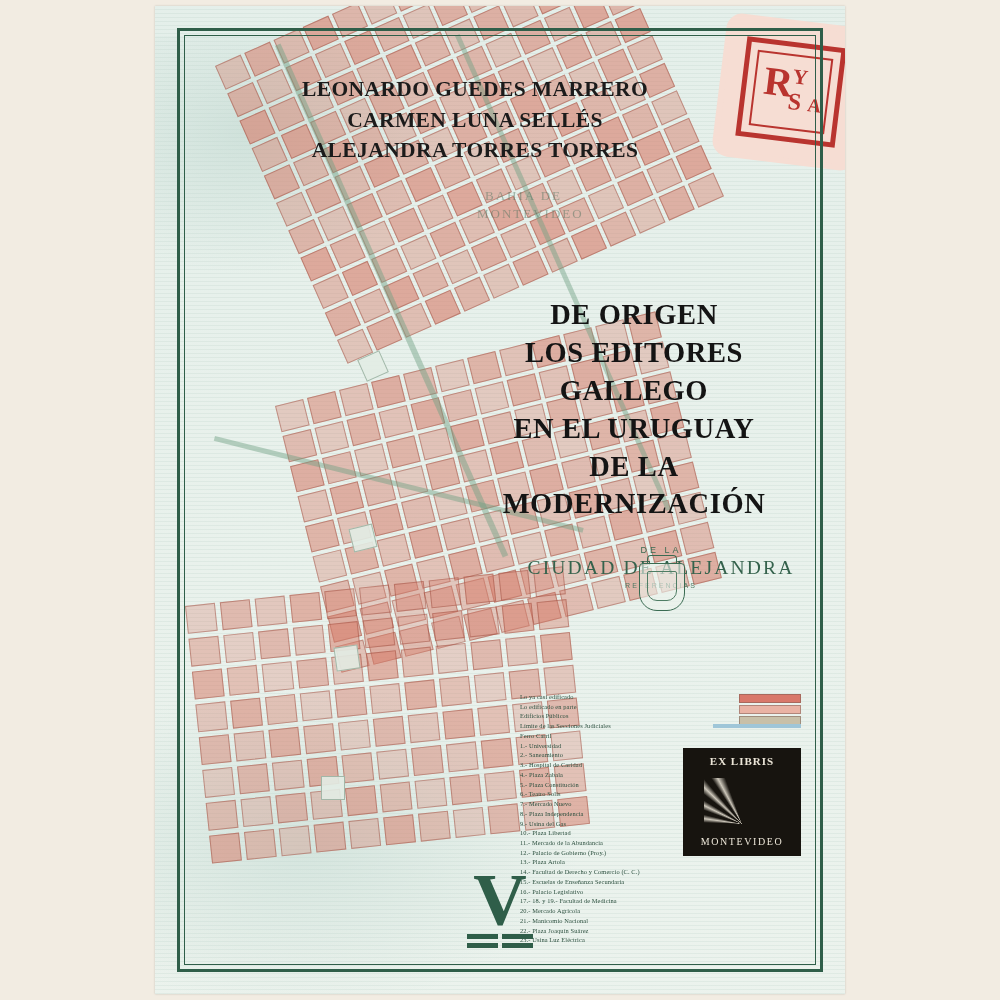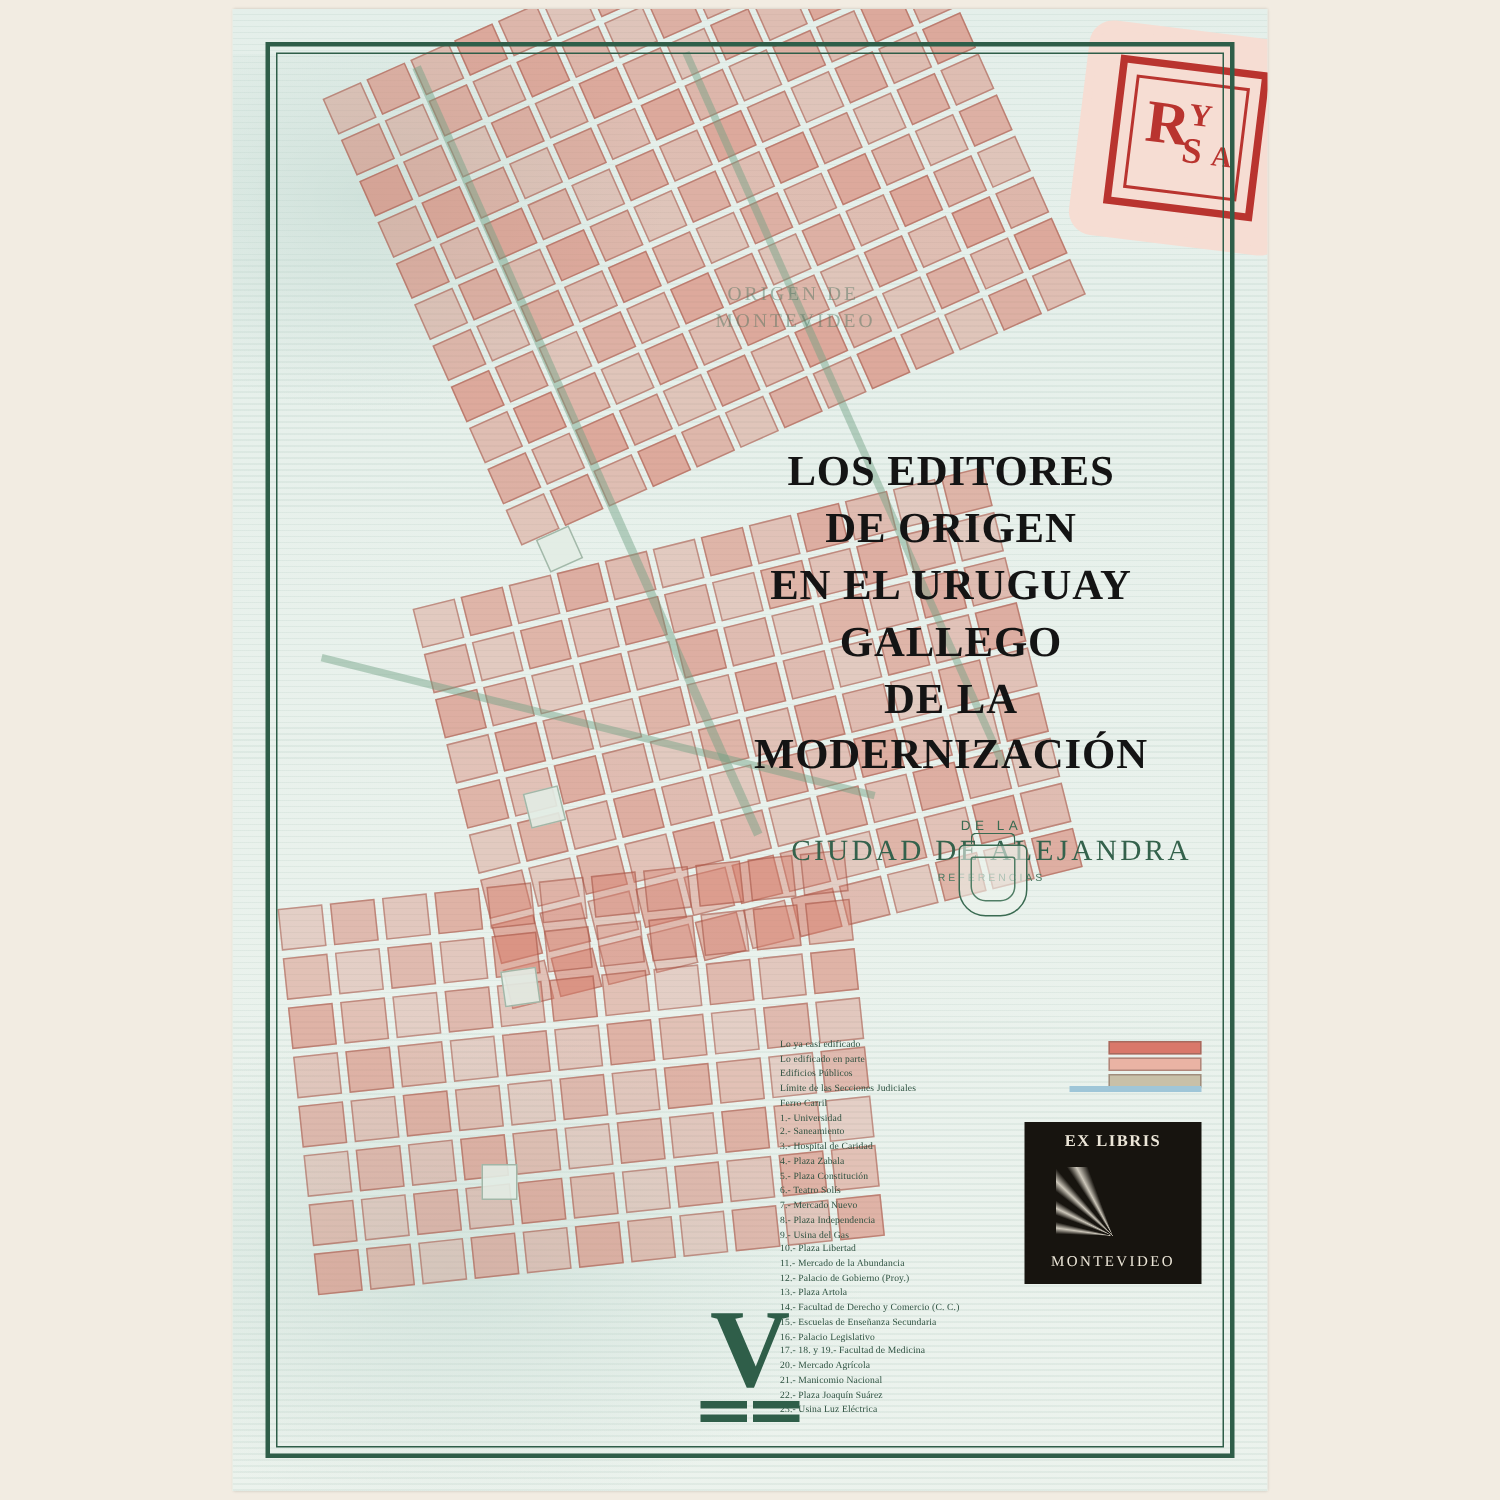--- a/index.html
+++ b/index.html
@@ -376,21 +376,21 @@
 
 <div id="cover">
 
   <div class="book">
 
     <div class="map">
       <div class="hatch"></div>
       <div class="bay"></div>
       <div class="bay2"></div>
 
-      <div class="maplabel" style="left:330px; top:182px;">ORIGEN DE</div>
+      <div class="maplabel" style="left:330px; top:182px;">BAHIA DE</div>
       <div class="maplabel" style="left:322px; top:200px;">MONTEVIDEO</div>
 
       <div class="gridwrap" id="grid-a">
           <div class="grid-block" style="left: 0px; top: 0px; width: 26px; height: 24px; background: rgba(214, 126, 108, 0.38);"></div>
           <div class="grid-block" style="left: 32px; top: 0px; width: 26px; height: 24px; background: rgba(214, 126, 108, 0.56);"></div>
           <div class="grid-block" style="left: 64px; top: 0px; width: 26px; height: 24px; background: rgba(214, 126, 108, 0.44);"></div>
           <div class="grid-block" style="left: 96px; top: 0px; width: 26px; height: 24px; background: rgba(214, 126, 108, 0.62);"></div>
           <div class="grid-block" style="left: 128px; top: 0px; width: 26px; height: 24px; background: rgba(214, 126, 108, 0.5);"></div>
           <div class="grid-block" style="left: 160px; top: 0px; width: 26px; height: 24px; background: rgba(214, 126, 108, 0.38);"></div>
           <div class="grid-block" style="left: 192px; top: 0px; width: 26px; height: 24px; background: rgba(214, 126, 108, 0.56);"></div>
@@ -776,26 +776,31 @@
 
     <div class="exlibris">
       <div class="ex-top">EX LIBRIS</div>
       <div class="ex-rays"></div>
       <div class="ex-bottom">MONTEVIDEO</div>
     </div>
 
     <div class="frame-outer"></div>
     <div class="frame-inner"></div>
 
+    <div class="authors">
+      <div>LEONARDO GUEDES MARRERO</div>
+      <div>CARMEN LUNA SELLÉS</div>
+      <div>ALEJANDRA TORRES TORRES</div>
+    </div>
 
     <div class="title">
+      <div>DE ORIGEN</div>
       <div>LOS EDITORES</div>
-      <div>DE ORIGEN</div>
+      <div>GALLEGO</div>
       <div>EN EL URUGUAY</div>
-      <div>GALLEGO</div>
       <div>DE LA</div>
       <div>MODERNIZACIÓN</div>
     </div>
 
     <div class="publisher">
       <div class="v">V</div>
       <div class="book-icon"></div>
     </div>
 
     <div class="seal">

